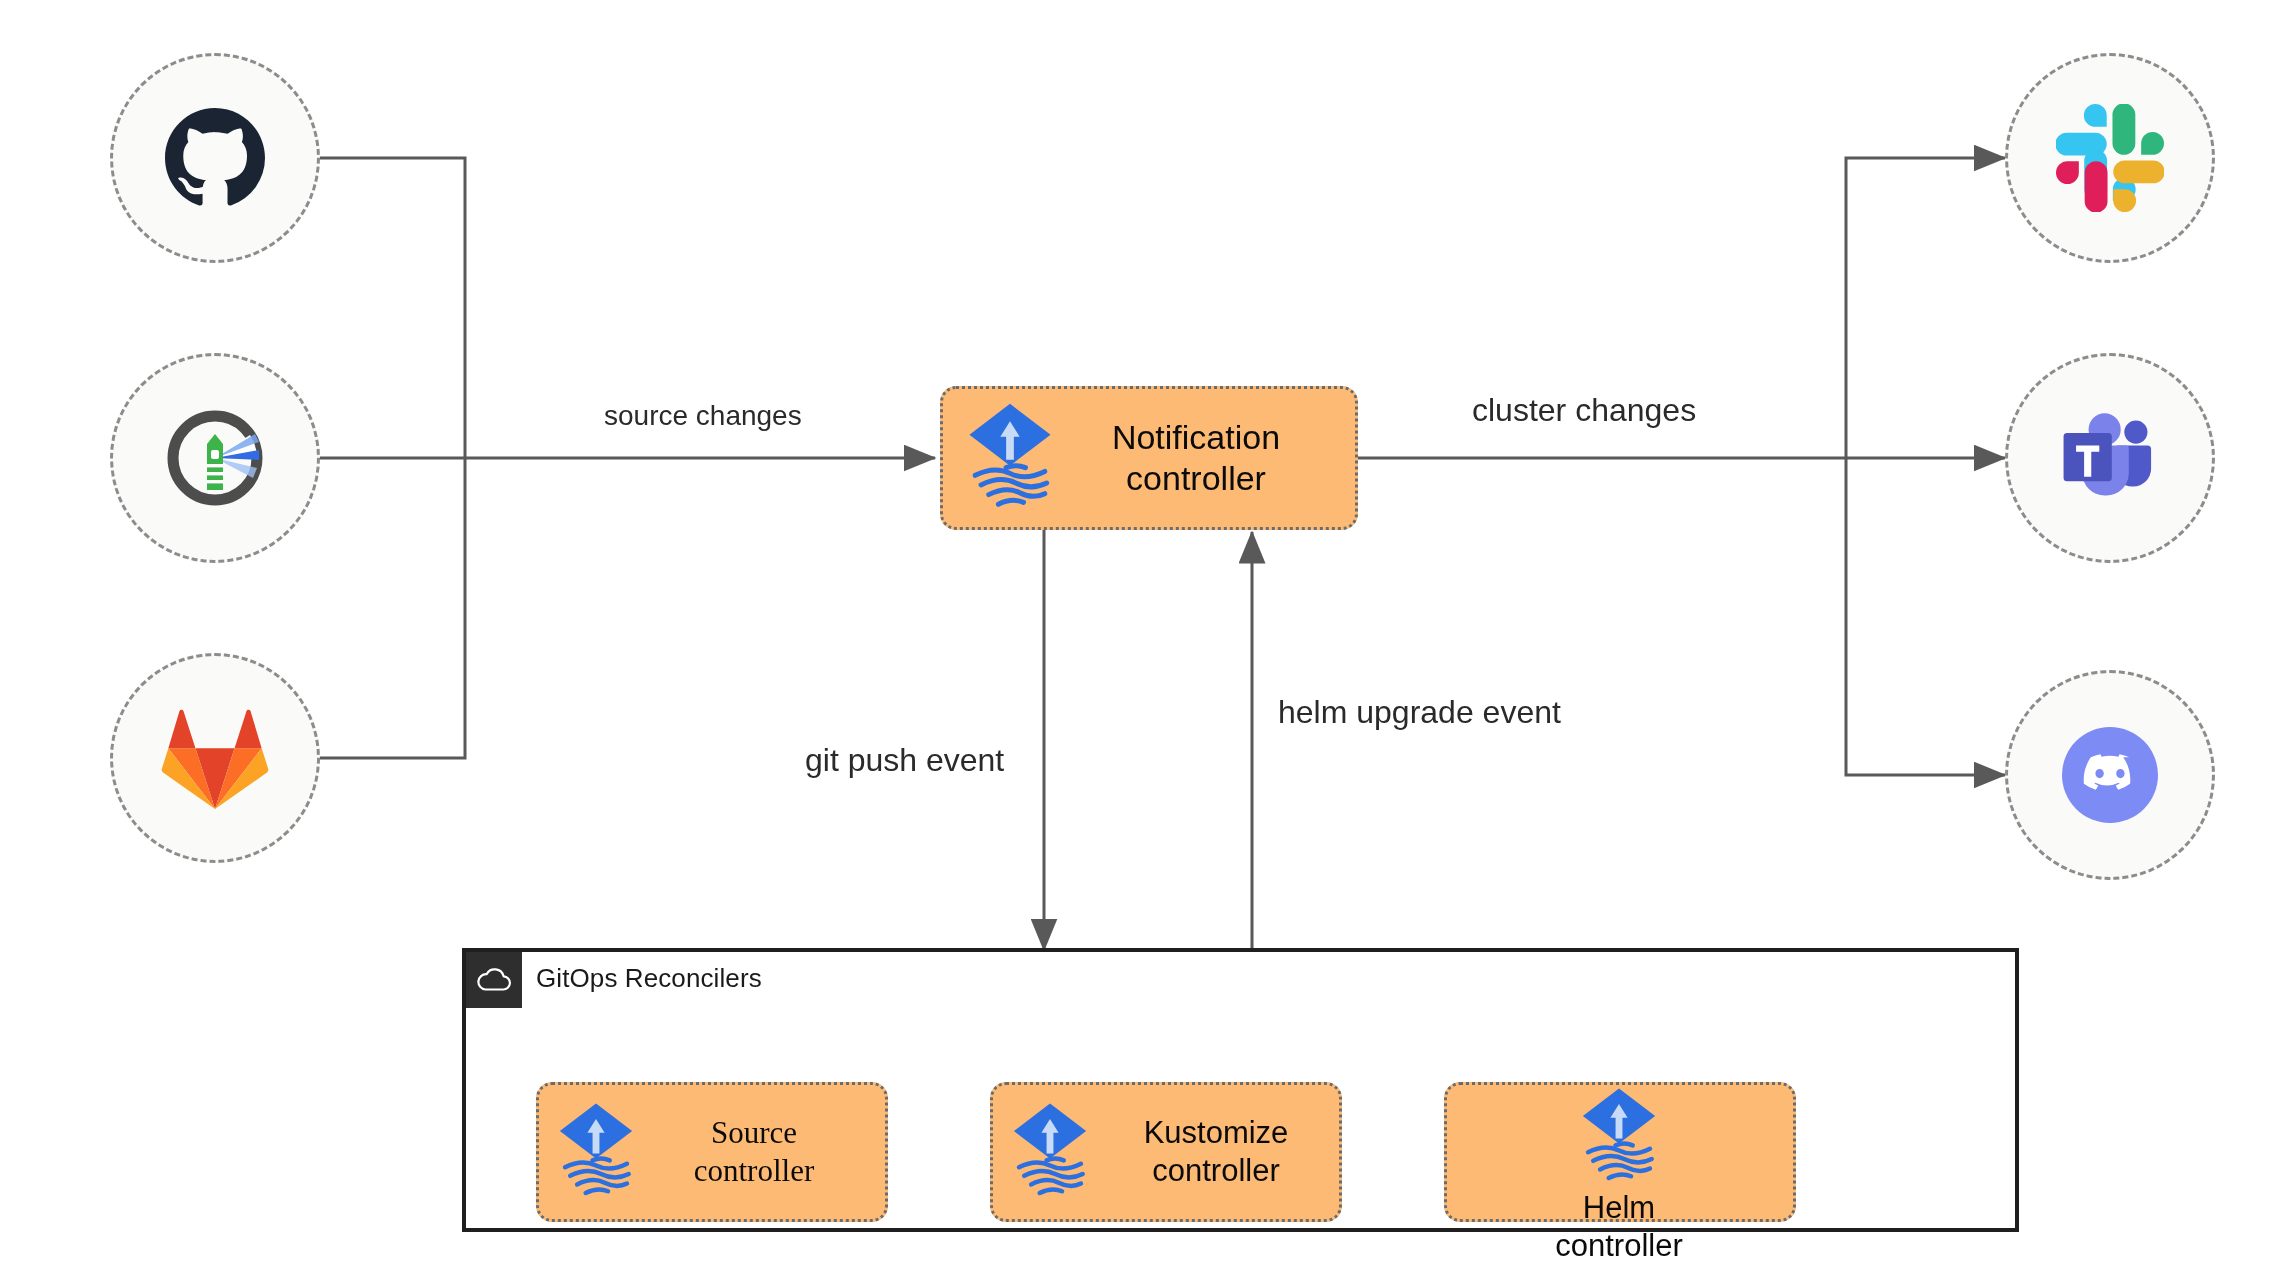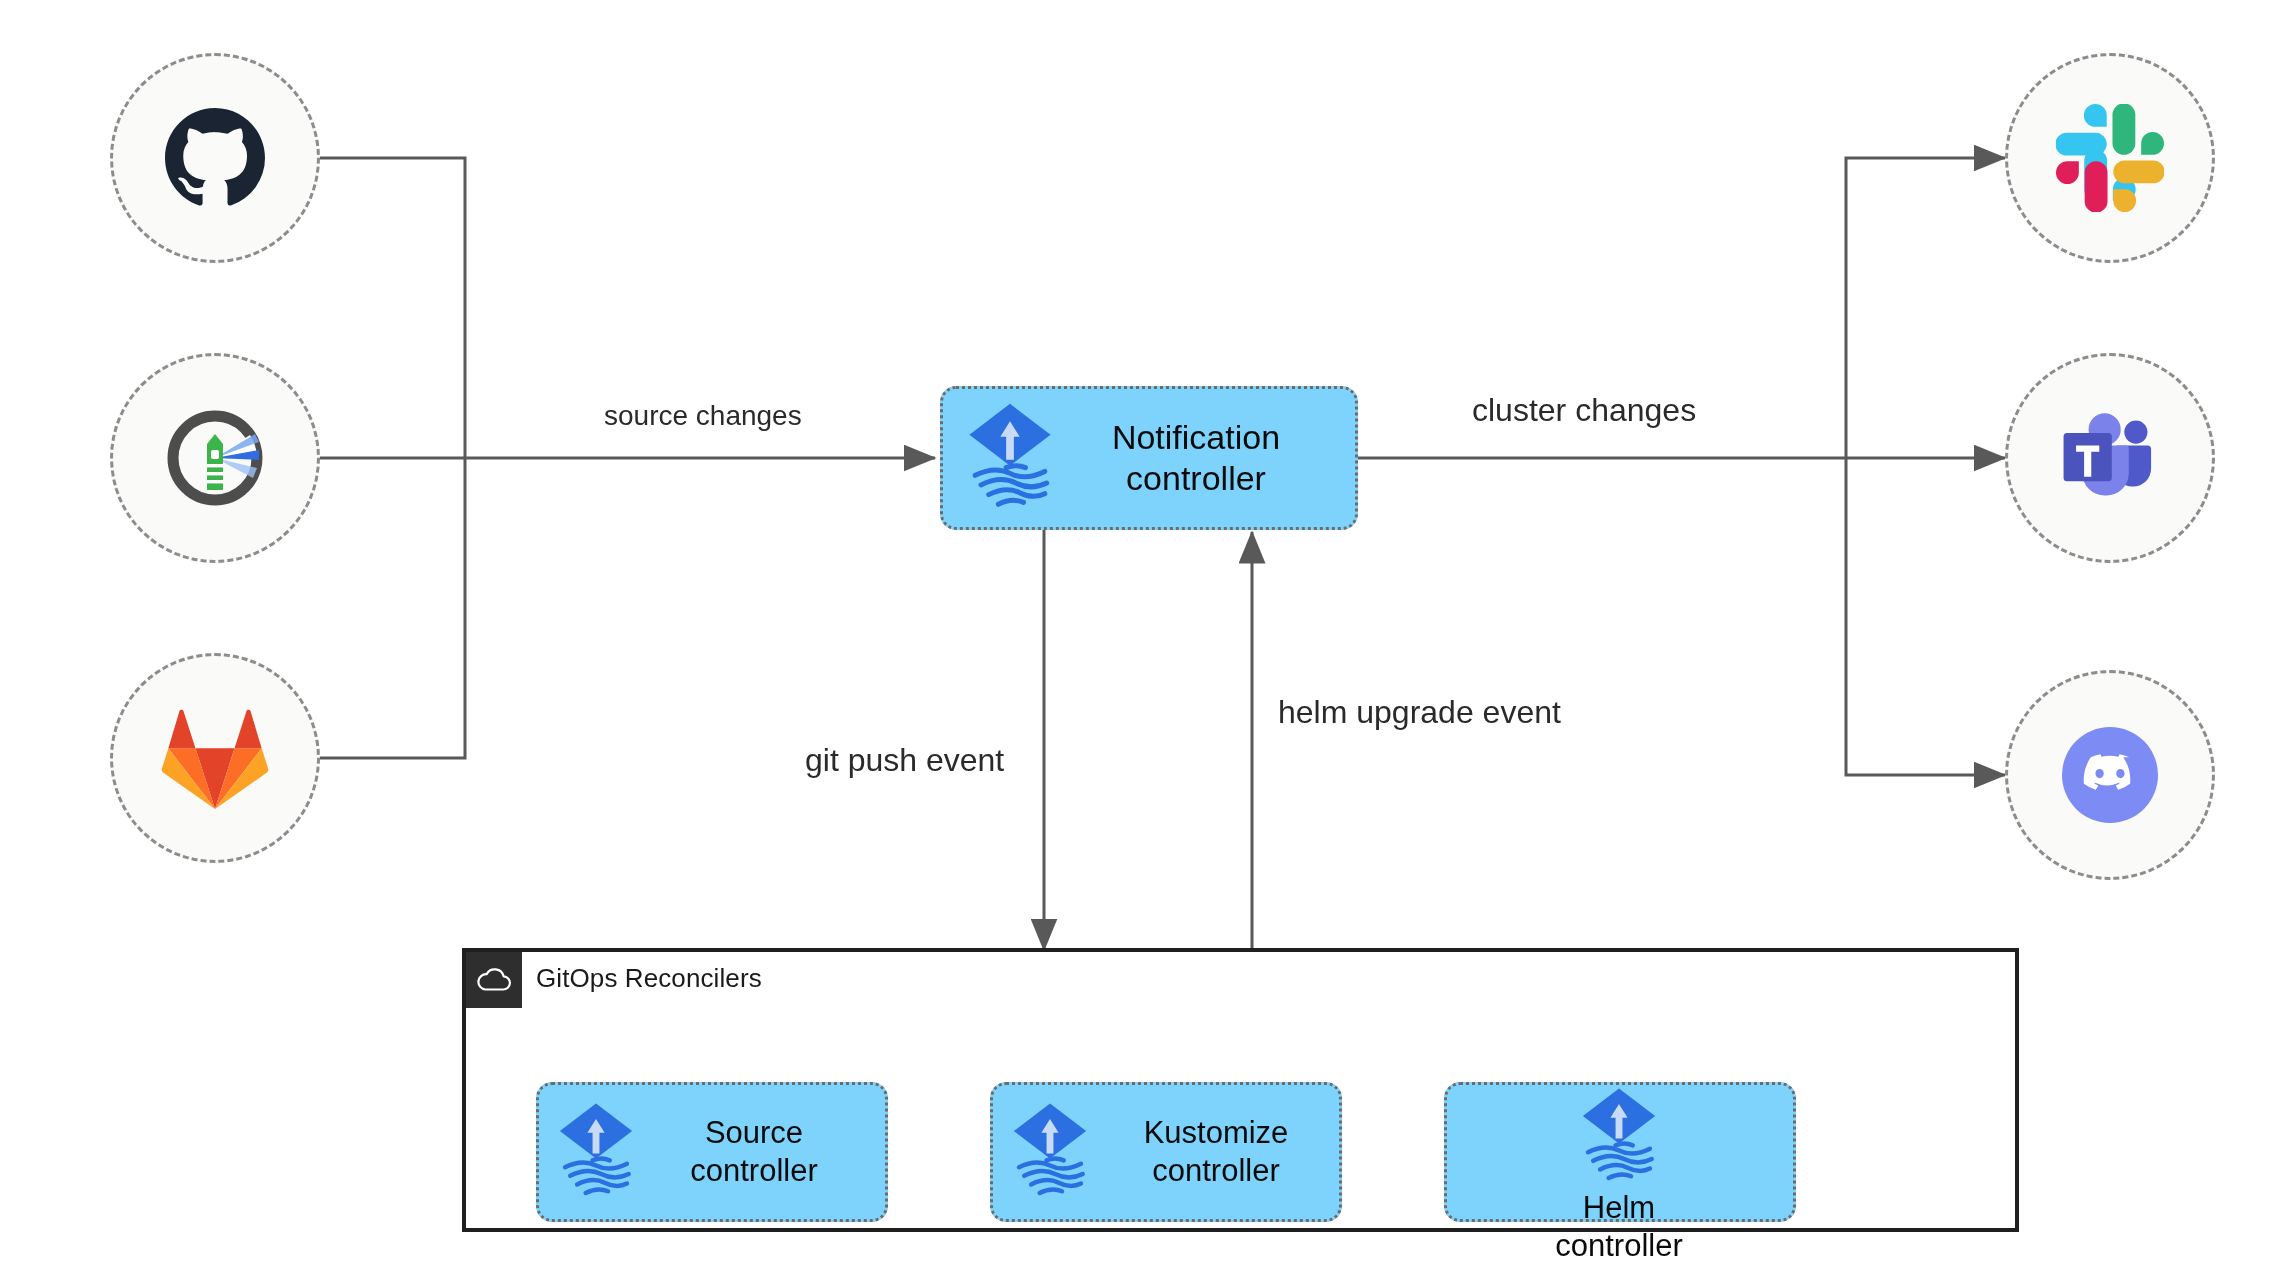--- a/index.html
+++ b/index.html
@@ -18,21 +18,21 @@
     position: absolute;
     border: 3px dashed #8c8c8c;
     border-radius: 50%;
     background: #fafaf8;
     display: flex; align-items: center; justify-content: center;
   }
 
   
   .ctrl-box {
     position: absolute;
-    background: #7dd3fc;
+    background: #fdba74;
     border: 3px dotted #6b6b6b;
     border-radius: 16px;
     display: flex; align-items: center;
   }
   .ctrl-logo { flex: 0 0 auto; }
   .ctrl-label {
     flex: 1 1 auto;
     text-align: center;
     color: #0b0b0b;
     line-height: 1.22;
@@ -187,21 +187,21 @@
 
     <div id="gitops-header">
       <div id="gitops-icon-tile">
         <svg width="36" height="26" viewBox="0 0 36 26">
           <path d="M9.5 22.5h17.5a6.6 6.6 0 0 0 .6-13.2A9.2 9.2 0 0 0 10.6 7.2 6.8 6.8 0 0 0 9.5 22.5z" fill="none" stroke="#ffffff" stroke-width="2.2" stroke-linejoin="round"></path>
         </svg>
       </div>
       <span id="gitops-title">GitOps Reconcilers</span>
     </div>
 
-    <div class="ctrl-box" style="left:70px; top:130px; width:352px; height:140px; padding:0 16px 0 14px;">
+    <div class="ctrl-box" style="left:70px; top:130px; width:352px; height:140px; padding:0 16px 0 14px;font-family:Liberation Serif, serif;">
       <span class="ctrl-logo">
         <svg width="86" height="100" viewBox="0 0 100 116">
           <path d="M50 4 L92 36 L50 68 L8 36 Z" fill="#2C6FE0"></path>
           <path d="M50 22 L60 38 H54 V62 H46 V38 H40 Z" fill="#C7DBF7"></path>
           <g stroke="#2C6FE0" stroke-width="5.2" fill="none" stroke-linecap="round">
             <path d="M14 78 Q34 68 50 76 Q66 84 86 74"></path>
             <path d="M20 88 Q40 78 56 86 Q72 94 88 86"></path>
             <path d="M28 98 Q46 89 60 96 Q74 103 86 97"></path>
             <path d="M38 108 Q52 101 64 106"></path>
             <path d="M46 70 Q56 66 66 70"></path>

